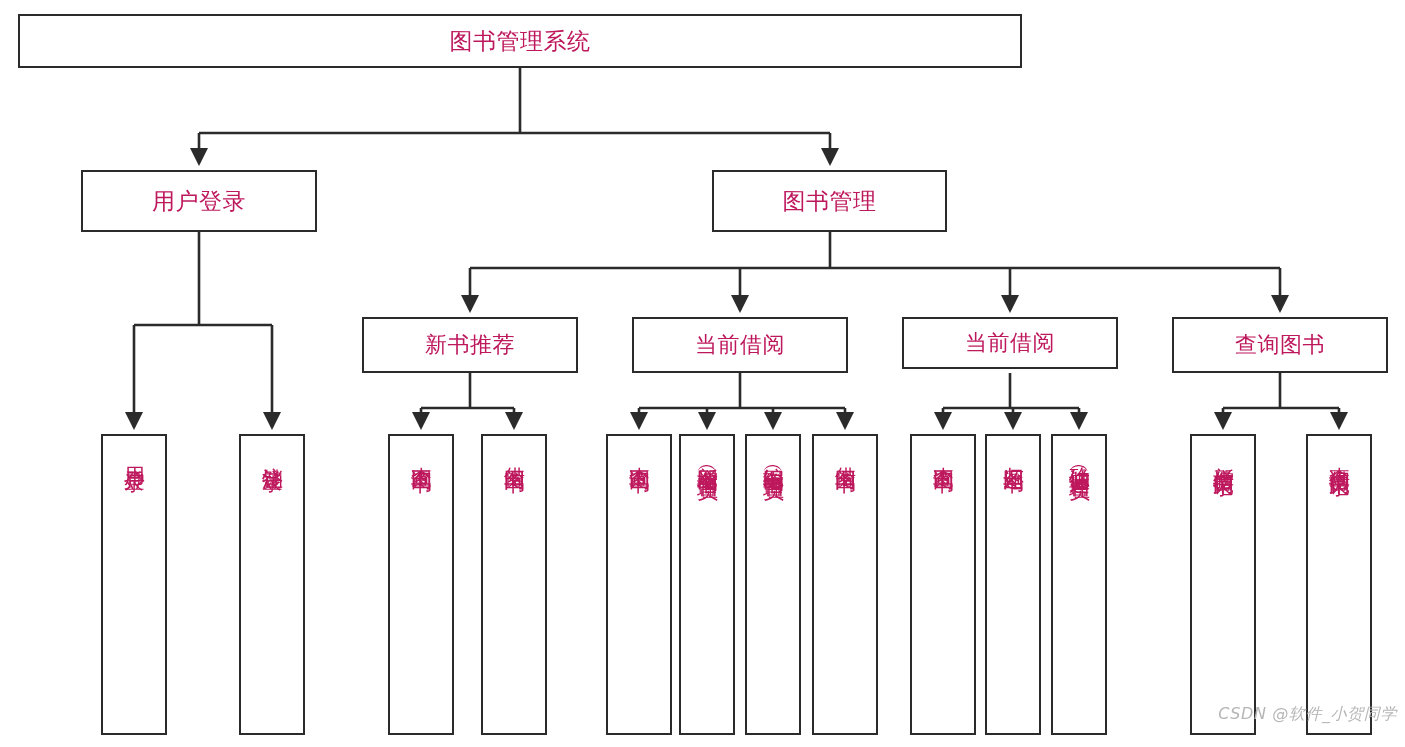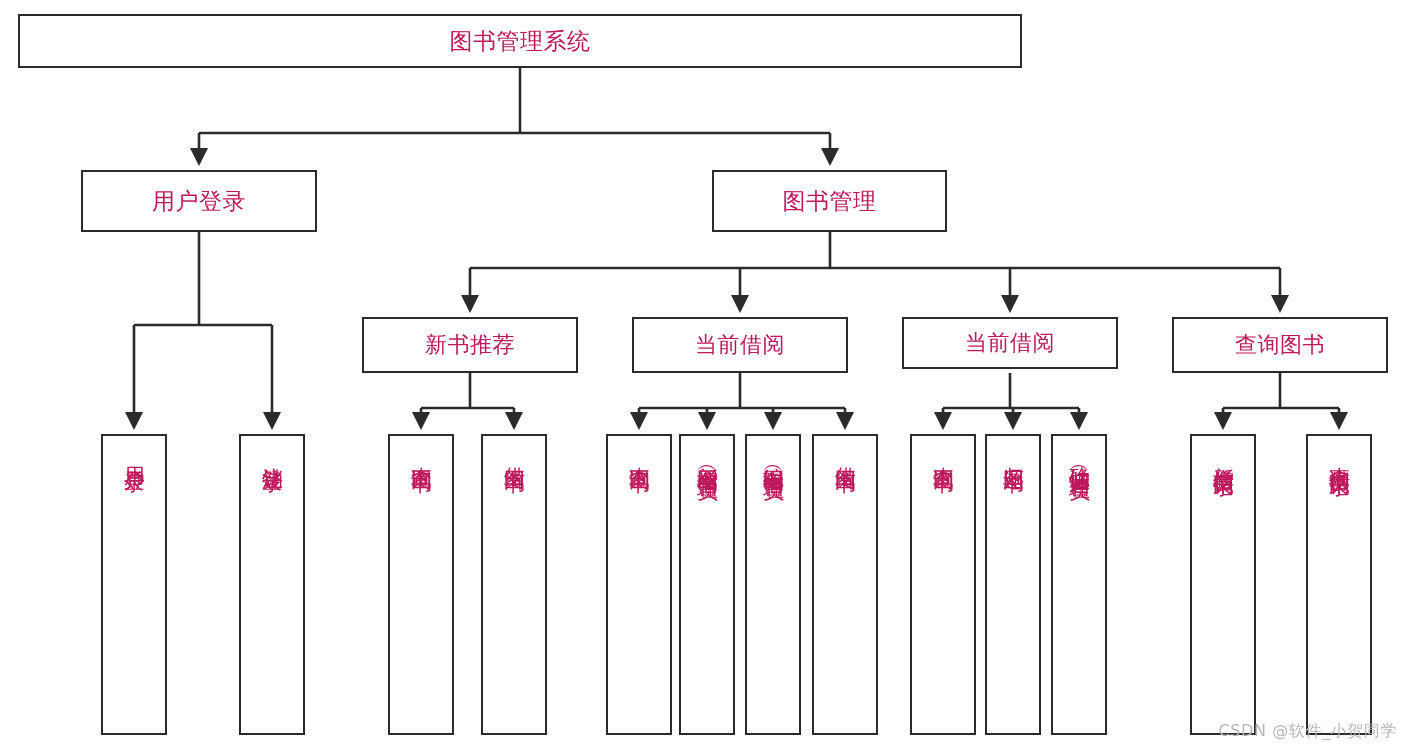--- a/index.html
+++ b/index.html
@@ -57,25 +57,26 @@
     text-orientation: upright;
     font-size: 21px;
     line-height: 1.18;
     letter-spacing: 2px;
     white-space: normal;
     text-align: left;
   }
   .watermark {
     position: absolute;
     right: 8px;
-    bottom: 5px;
+    bottom: 22px;
     font-size: 16px;
     color: #b6b6b6;
     letter-spacing: 0.6px;
     white-space: nowrap;
+    font-style: italic;
   }
 </style>
 </head>
 <body>
 
 <div id="canvas">
 
   <svg class="wires" viewBox="0 0 1405 747" xmlns="http://www.w3.org/2000/svg">
     <defs>
       <marker id="arrow" viewBox="0 0 12 12" refX="10" refY="6" markerWidth="7" markerHeight="7" orient="auto-start-reverse">

